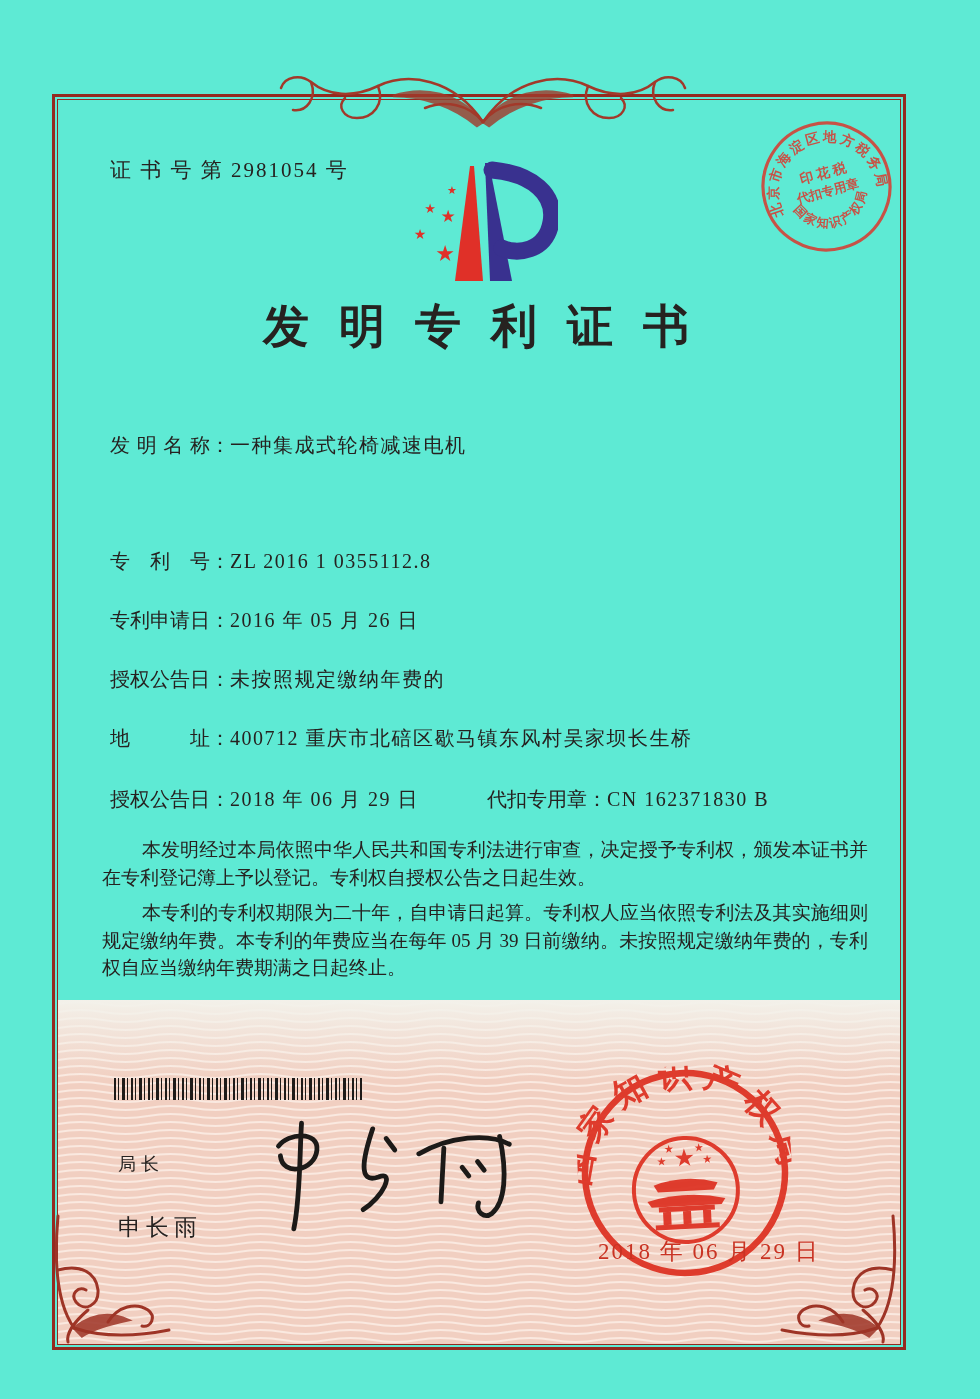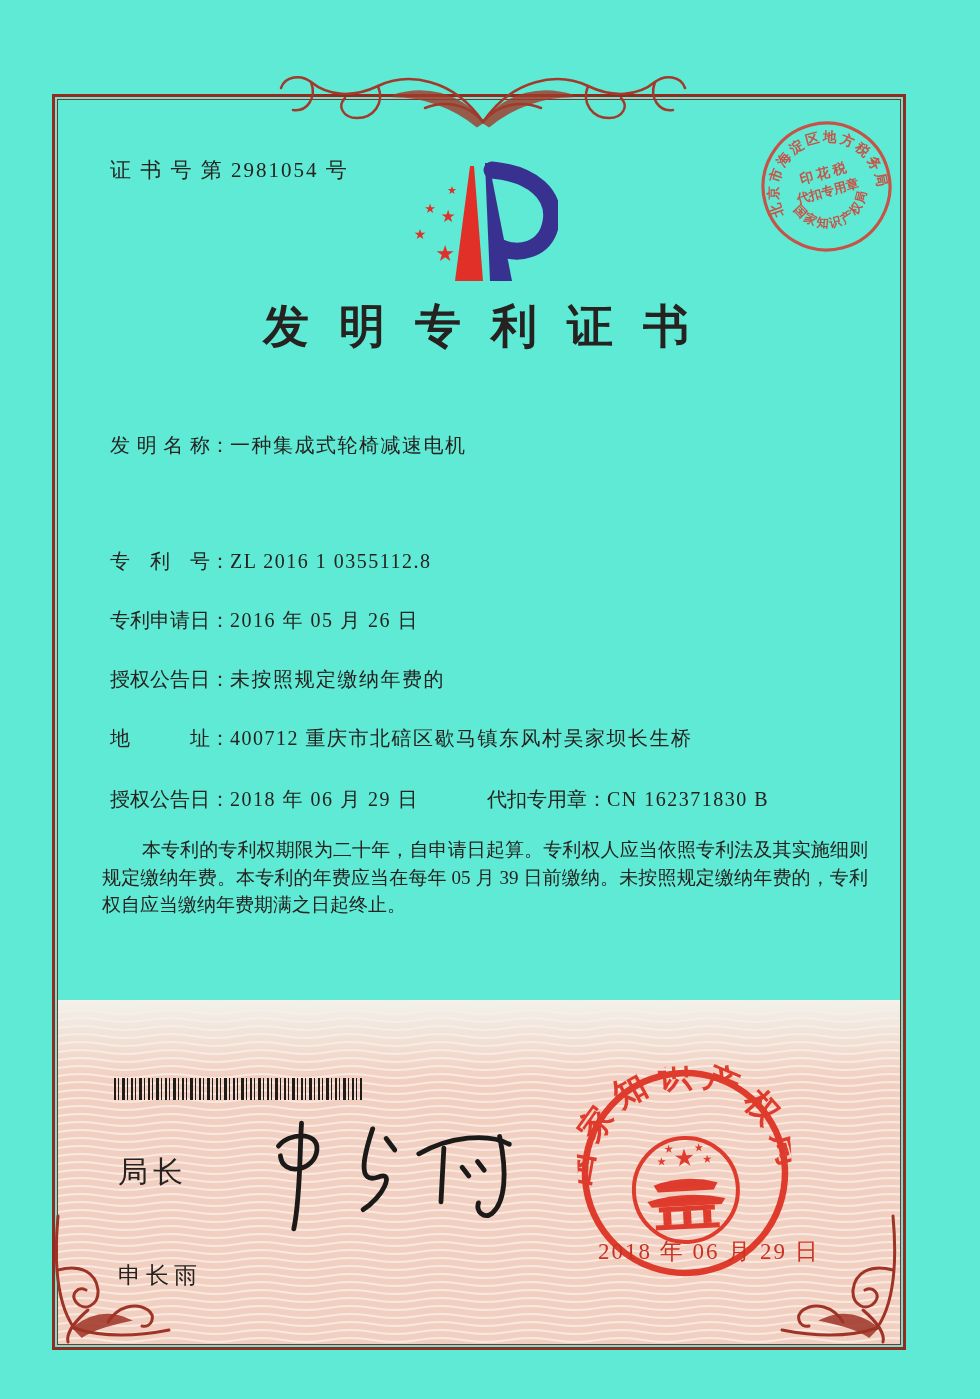--- a/index.html
+++ b/index.html
@@ -41,23 +41,23 @@
 
   
   .barcode { left:114px; top:1078px; width:248px; height:22px;
     background:repeating-linear-gradient(90deg,
       #1e1b19 0 2px, rgba(0,0,0,0) 2px 4px,
       #1e1b19 4px 5px, rgba(0,0,0,0) 5px 8px,
       #1e1b19 8px 11px, rgba(0,0,0,0) 11px 13px,
       #1e1b19 13px 14px, rgba(0,0,0,0) 14px 17px); }
 
   
-  .sig-title { left:118px; top:1152px; font-size:30px; letter-spacing:5px;
+  .sig-title { left:118px; top:1152px; font-size:18px; letter-spacing:5px;
                font-family:"Liberation Sans","DejaVu Sans",sans-serif; font-weight:500;text-align:center; }
-  .sig-name  { left:118px; top:1260px; font-size:23px; letter-spacing:5px;
+  .sig-name  { left:118px; top:1212px; font-size:23px; letter-spacing:5px;
                font-family:"Liberation Sans","DejaVu Sans",sans-serif; font-weight:500; }
   .sig-hand { left:265px; top:1116px; z-index:3; }
 
   
   .tax-stamp { left:754px; top:114px; transform:rotate(-15deg); opacity:.93; z-index:4; }
   .gov-seal  { left:578px; top:1066px; transform:rotate(-3deg); opacity:.95; z-index:4; }
   .seal-date { left:598px; top:1236px; color:#c93323; font-size:23px;
                letter-spacing:2px; z-index:5; white-space:nowrap; }
 
   .footer { left:52px; top:1300px; width:848px; text-align:center; font-size:18px;
@@ -157,20 +157,21 @@
   </div>
 
   <div class="abs content frow" style="top:786px">
     <span>授权公告日</span><span class="f-colon">：</span><span class="f-value">2018 年 06 月 29 日</span>
     <span class="grant-right">
       <span>代扣专用章</span><span class="f-colon">：</span><span class="f-value">CN 162371830 B</span>
     </span>
   </div>
 
   <div class="abs content paras">
+    <p>本发明经过本局依照中华人民共和国专利法进行审查，决定授予专利权，颁发本证书并在专利登记簿上予以登记。专利权自授权公告之日起生效。</p>
     <p>本专利的专利权期限为二十年，自申请日起算。专利权人应当依照专利法及其实施细则规定缴纳年费。本专利的年费应当在每年 05 月 39 日前缴纳。未按照规定缴纳年费的，专利权自应当缴纳年费期满之日起终止。</p>
   </div>
 
   <div class="abs content barcode"></div>
 
   <div class="abs content sig-title">局长</div>
   <div class="abs content sig-name">申长雨</div>
 
   <svg class="abs sig-hand" width="250" height="118" viewBox="0 0 260 120">
     <g stroke="#1c1a18" stroke-width="5" fill="none" stroke-linecap="round" stroke-linejoin="round">

